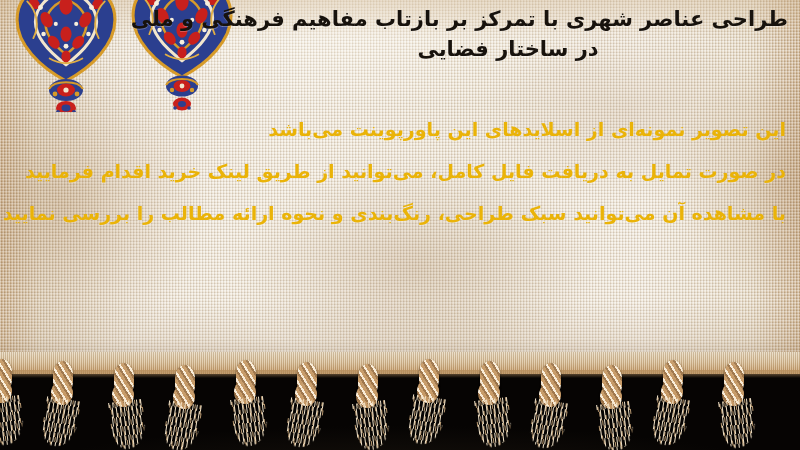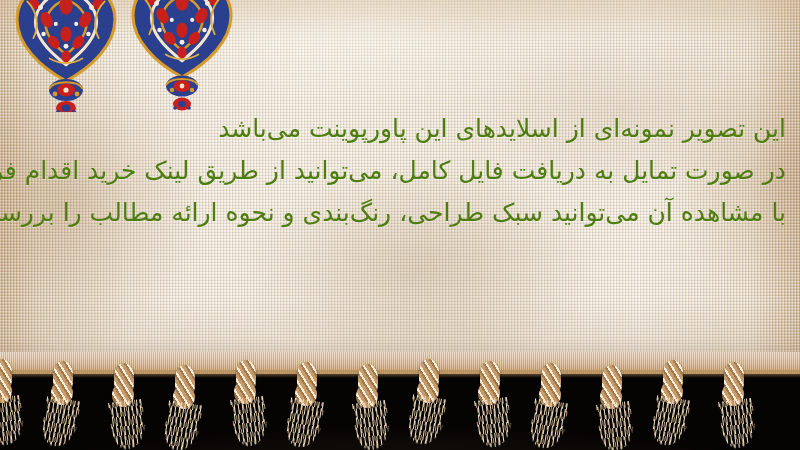--- a/index.html
+++ b/index.html
@@ -177,23 +177,23 @@
   }
   .body-block {
     position: absolute;
     right: 14px;
     top: 108px;
     width: 772px;
     text-align: right;
     direction: rtl;
   }
   .body-line {
-    color: #4d7c0f;
-    font-size: 25px;
-    font-weight: 400;
+    color: #eab308;
+    font-size: 19px;
+    font-weight: 700;
     line-height: 42px;
     white-space: nowrap;
     text-shadow: 0 1px 0 rgba(255,255,255,0.22);
   }
 </style>
 </head>
 <body>
 
 <div id="slide">
 
@@ -352,20 +352,24 @@
         <ellipse cx="0" cy="0" rx="9" ry="6.5" fill="#c8201c"></ellipse>
         <ellipse cx="0" cy="0" rx="4" ry="3" fill="#2b3f8f"></ellipse>
         <circle cx="-7" cy="4" r="1.8" fill="#2b3f8f"></circle>
         <circle cx="7" cy="4" r="1.8" fill="#2b3f8f"></circle>
       </g>
     </svg>
   </div>
 
   <div class="text-stack">
 
+    <div class="title-block">
+      <div class="title-line">طراحی عناصر شهری با تمرکز بر بازتاب مفاهیم فرهنگی و ملی</div>
+      <div class="title-line">در ساختار فضایی</div>
+    </div>
 
     <div class="body-block">
       <div class="body-line">این تصویر نمونه‌ای از اسلایدهای این پاورپوینت می‌باشد</div>
       <div class="body-line">در صورت تمایل به دریافت فایل کامل، می‌توانید از طریق لینک خرید اقدام فرمایید</div>
       <div class="body-line">با مشاهده آن می‌توانید سبک طراحی، رنگ‌بندی و نحوه ارائه مطالب را بررسی نمایید</div>
     </div>
 
   </div>
 
 </div>

